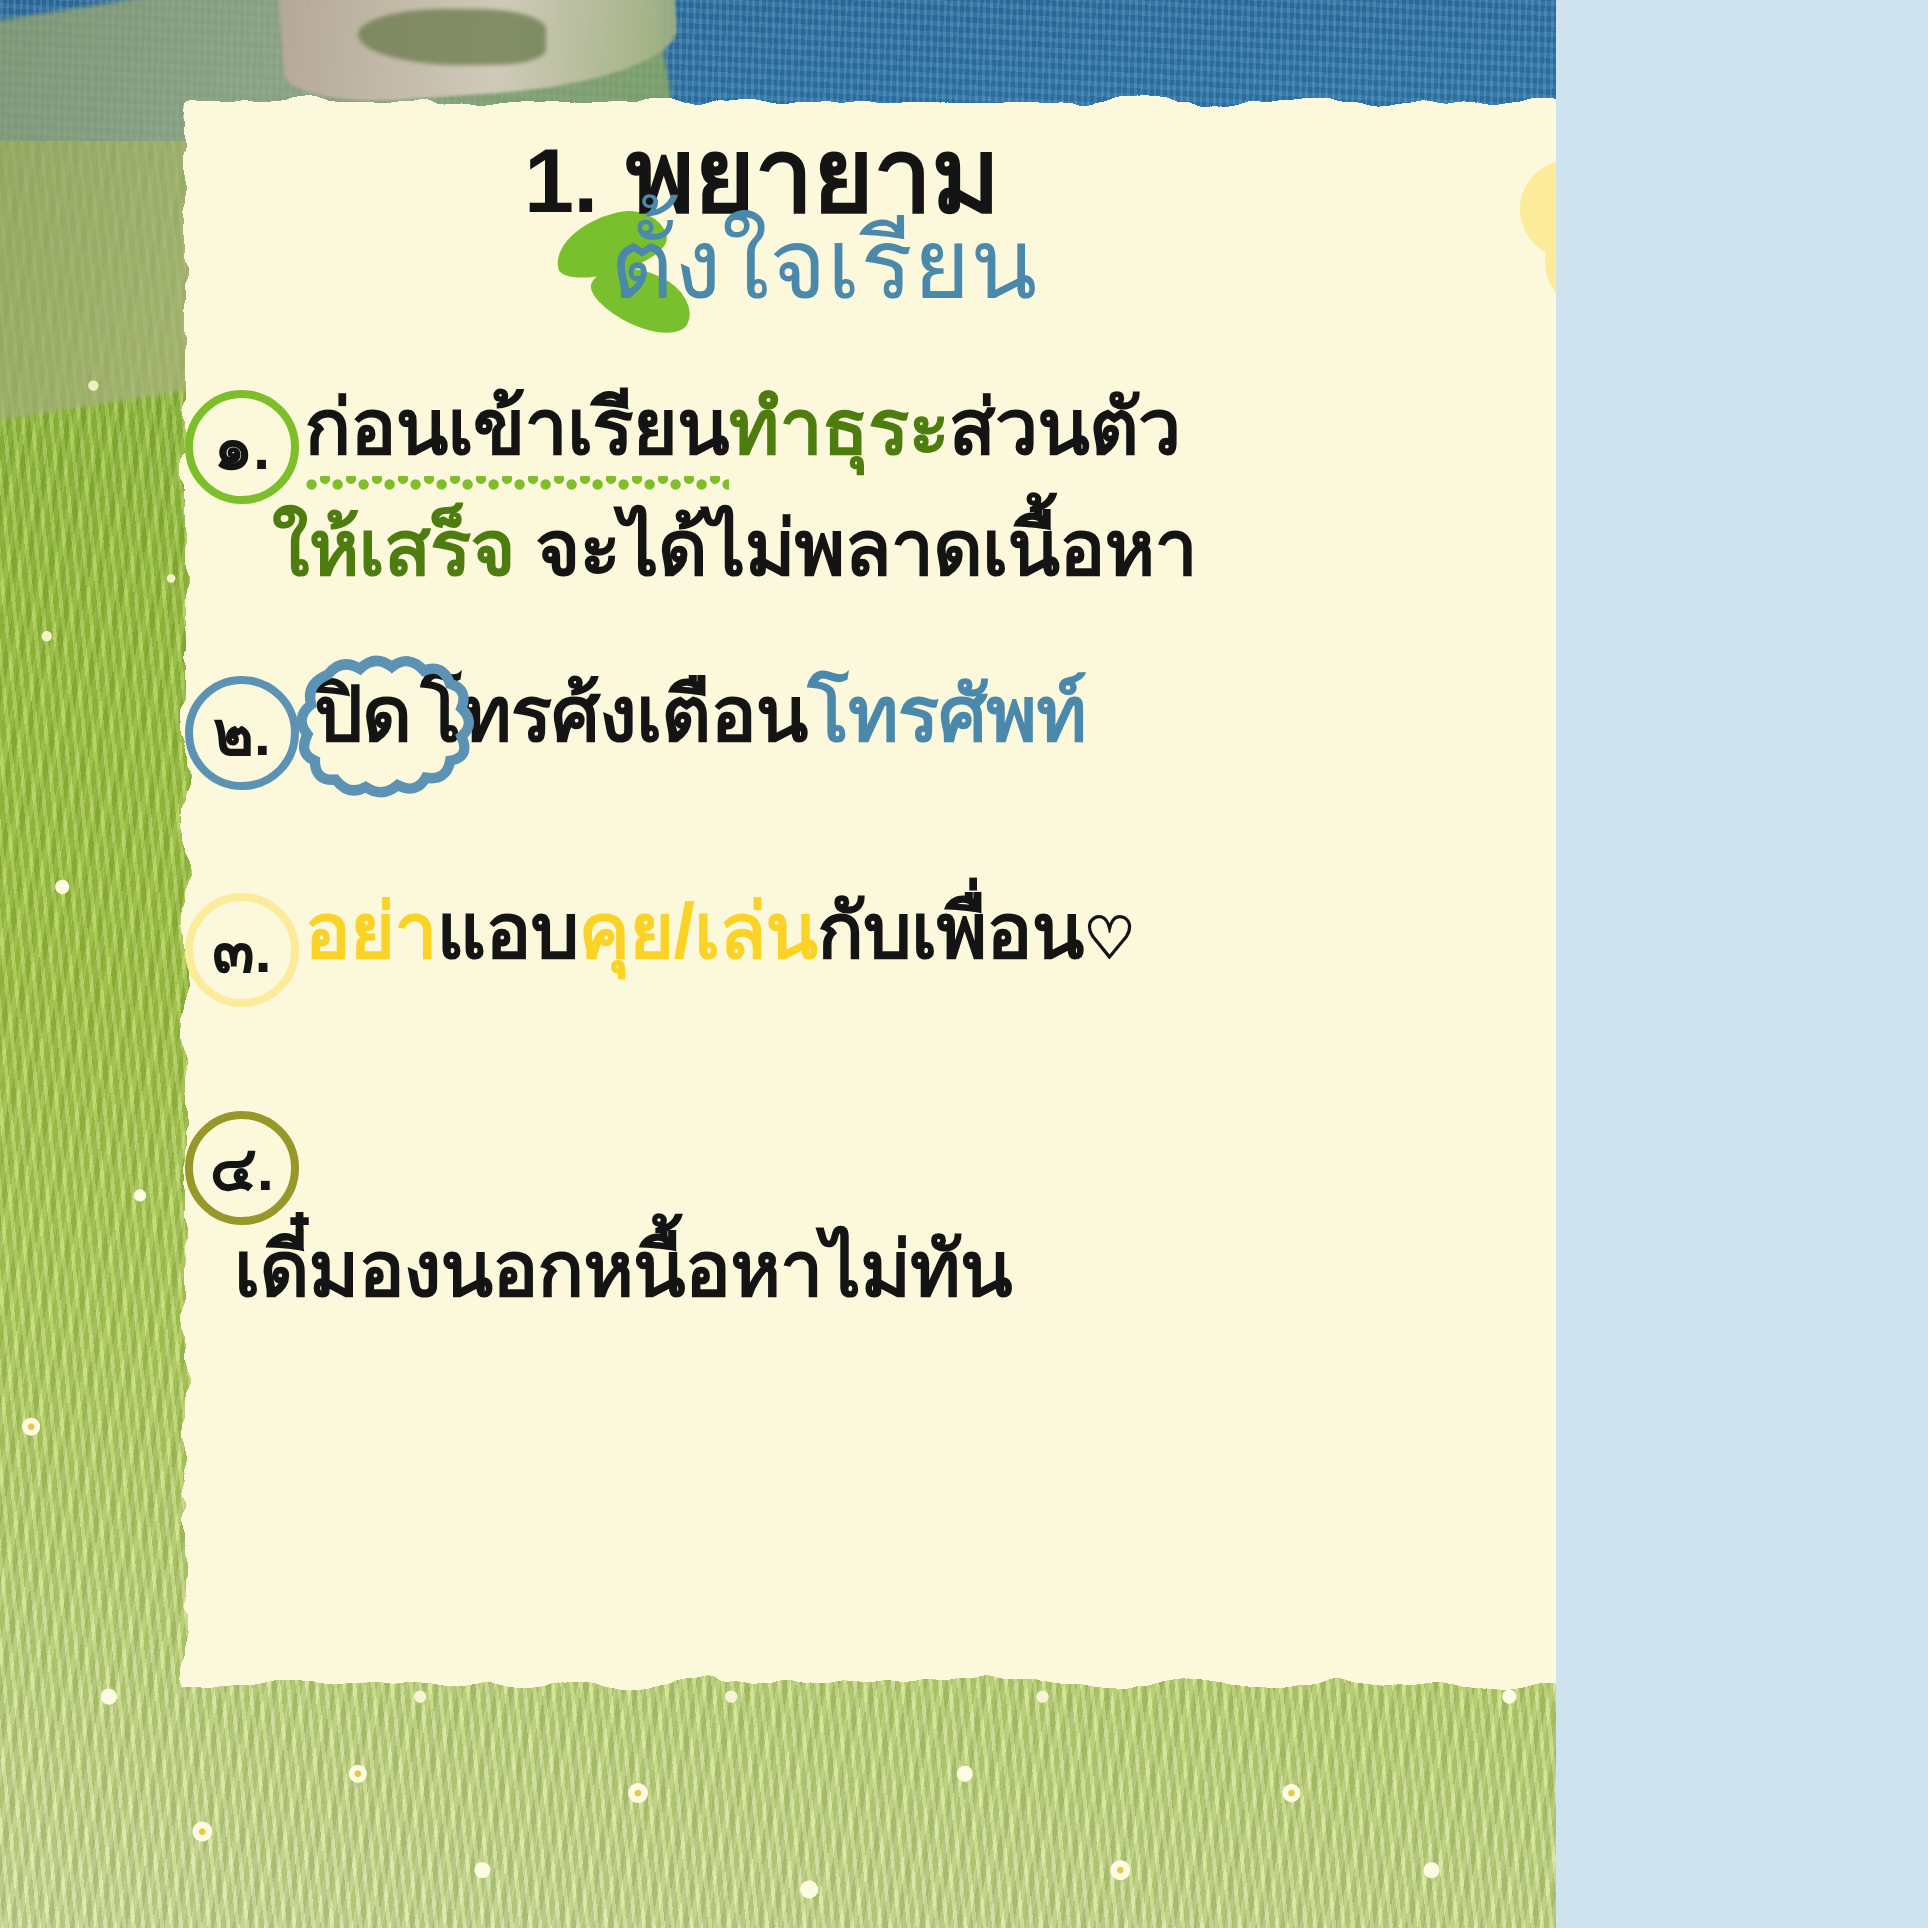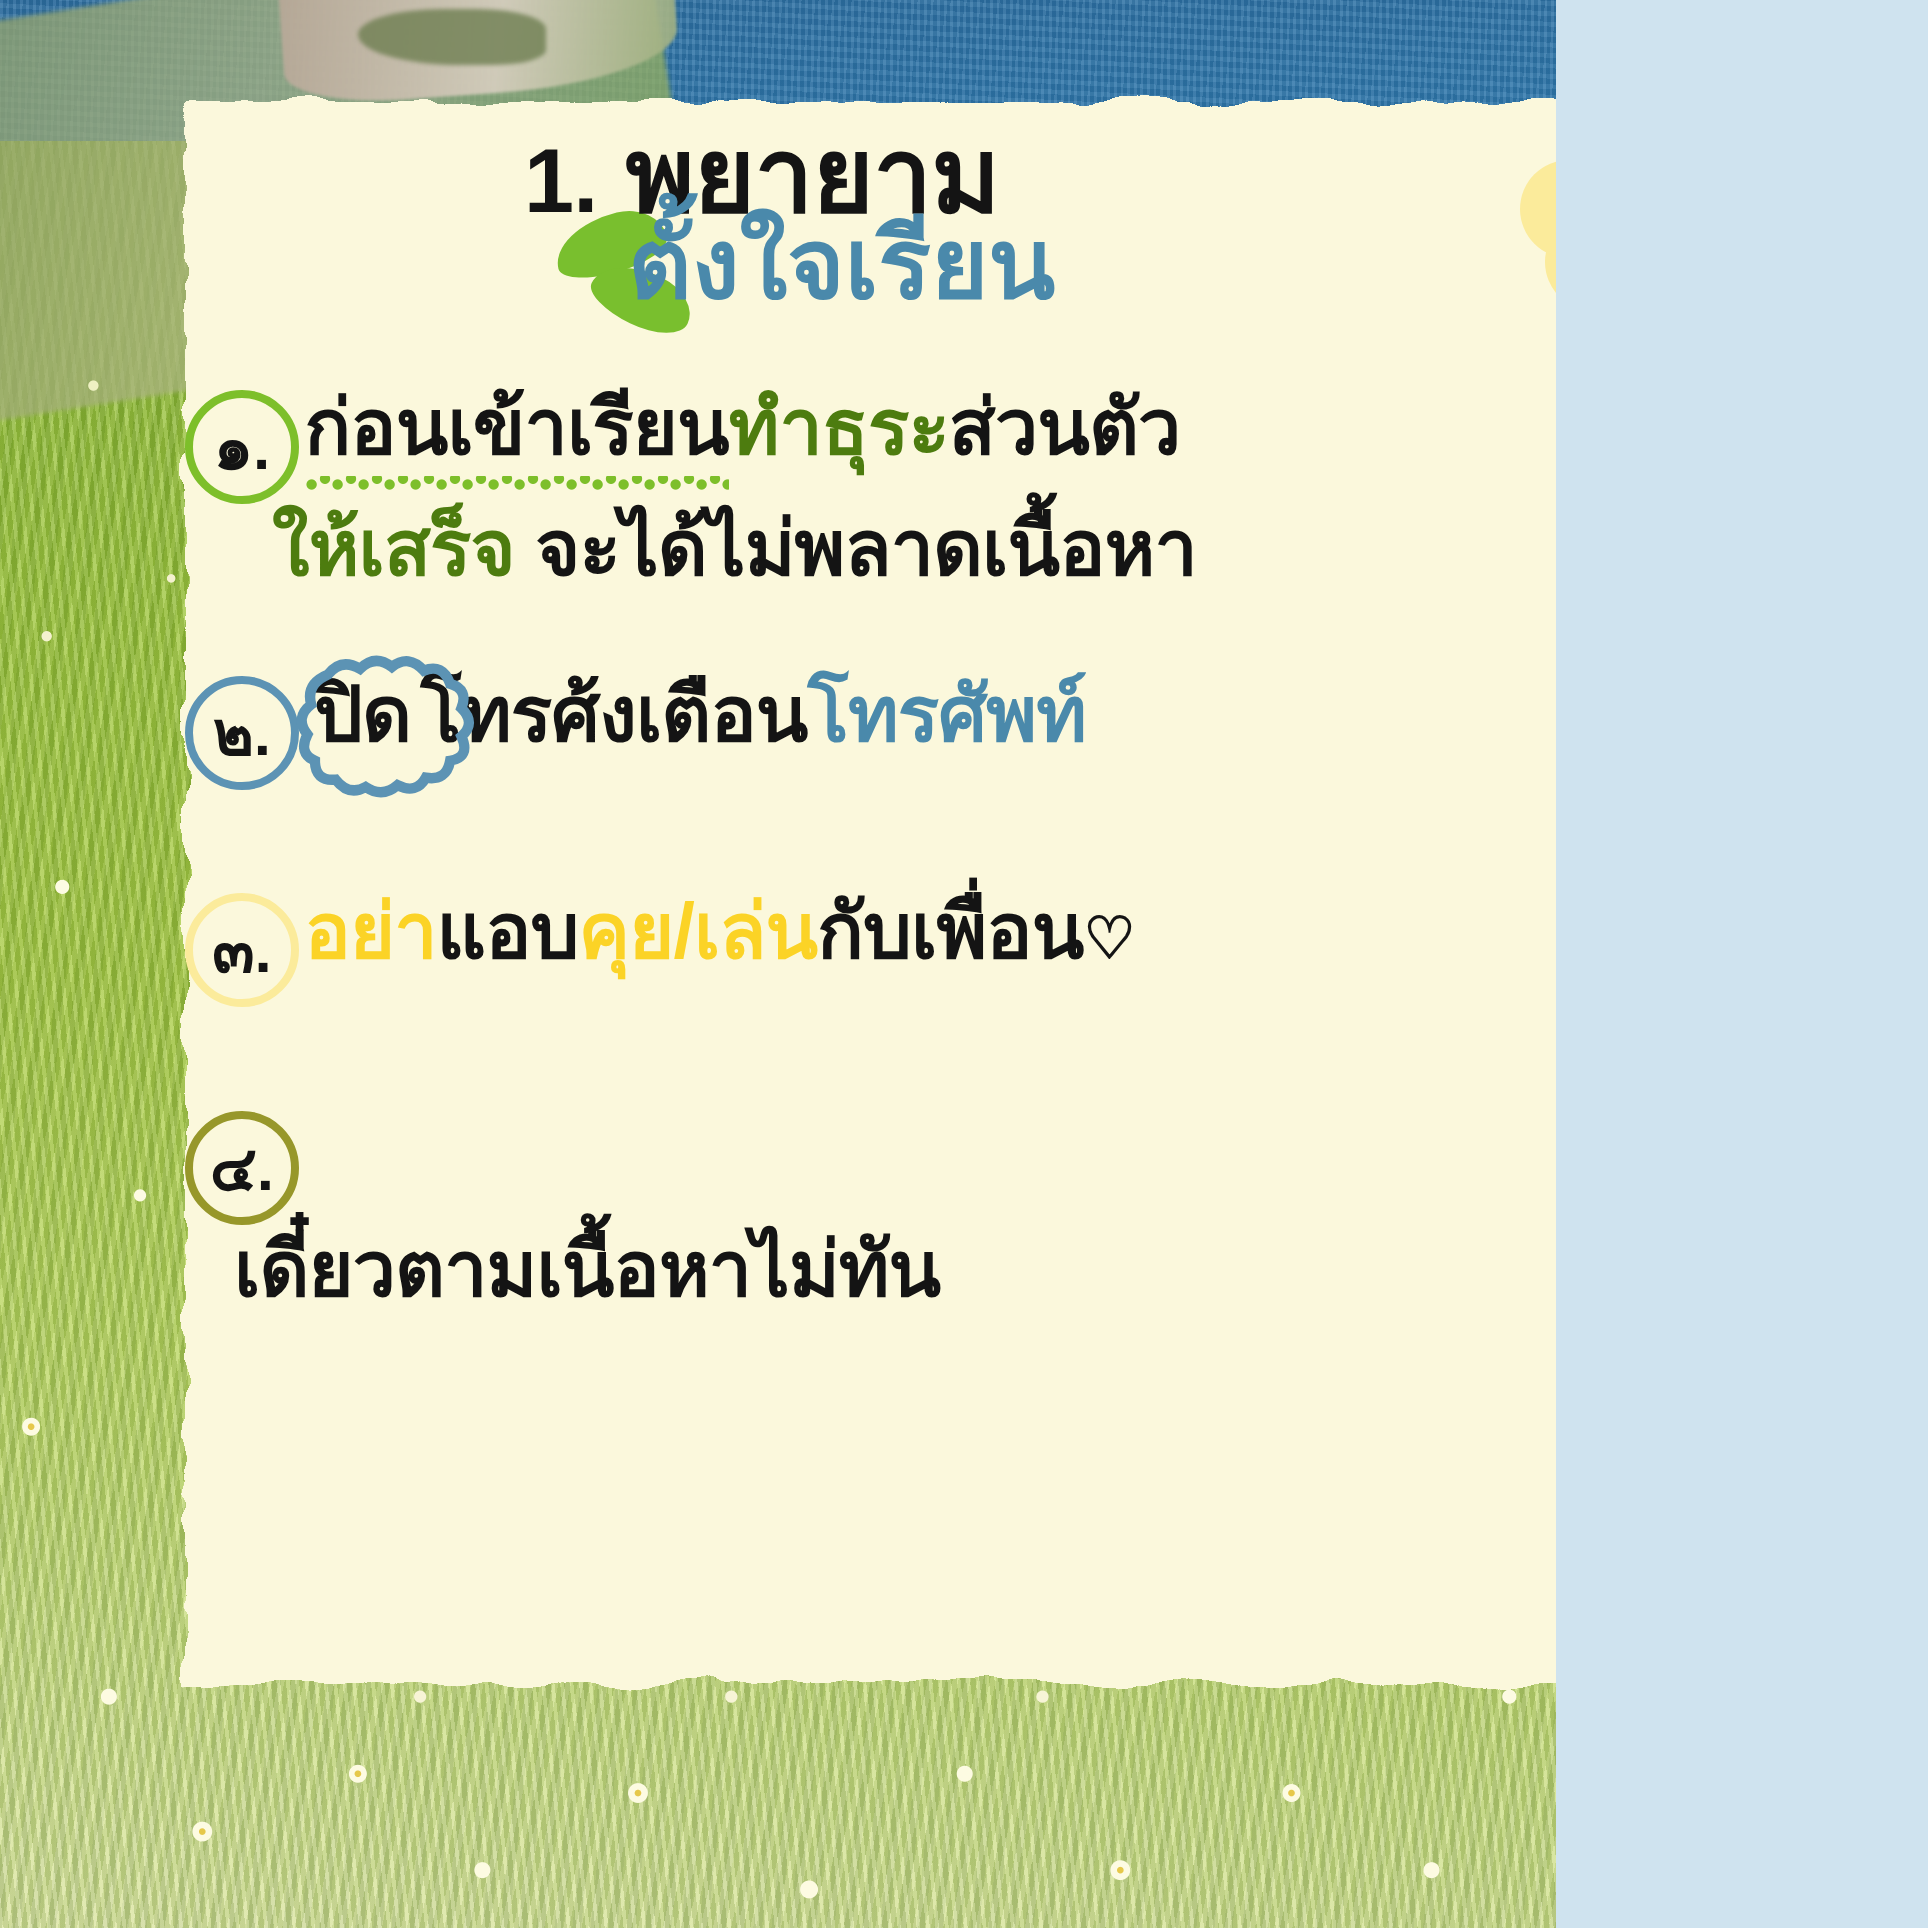--- a/index.html
+++ b/index.html
@@ -121,22 +121,22 @@
   .flower .pet{position:absolute;width:98px;height:98px;background:#fbeb9b;border-radius:50%;}
   .flower .core{position:absolute;left:54px;top:54px;width:90px;height:90px;background:#fbf8dc;border-radius:50%;}
 
   .title-line1{
     position:absolute;left:339px;top:21px;width:1017px;
     font-size:105px;line-height:1;color:#141414;font-weight:bold;
     letter-spacing:-0.9px;white-space:nowrap;
   }
   .title-num{font-size:90px;}
   .title-line2{
-    position:absolute;left:443px;top:113px;width:998px;
-    font-size:98px;line-height:1;color:#4a89ab;font-weight:bold;
+    position:absolute;left:425px;top:113px;width:998px;
+    font-size:98px;line-height:1;color:#4a89ab;font-weight:normal;
     white-space:nowrap;
   }
 
   .items{position:absolute;left:0;top:282px;width:1563px;}
   .item{position:relative;margin-bottom:24.5px;}
   .row{display:flex;align-items:flex-start;}
   .bullet{
     flex:0 0 auto;width:98px;height:98px;border-radius:50%;
     display:flex;align-items:center;justify-content:center;
     font-size:62px;font-weight:bold;color:#141414;
@@ -263,19 +263,19 @@
           </div>
         </div>
       </div>
 
       <div class="sp-lg"></div>
 
       <div class="item">
         <div class="row">
           <div class="bullet b-olive">๔.</div>
         </div>
-        <div class="txt line2b c-black">เดี๋ยวตามเนื้อหาไม่ทัน</div>
+        <div class="txt line2b c-black">เดี๋มองนอกหนื้อหาไม่ทัน</div>
       </div>
 
     </div>
   </div>
 </div>
 
 
 </body></html>

